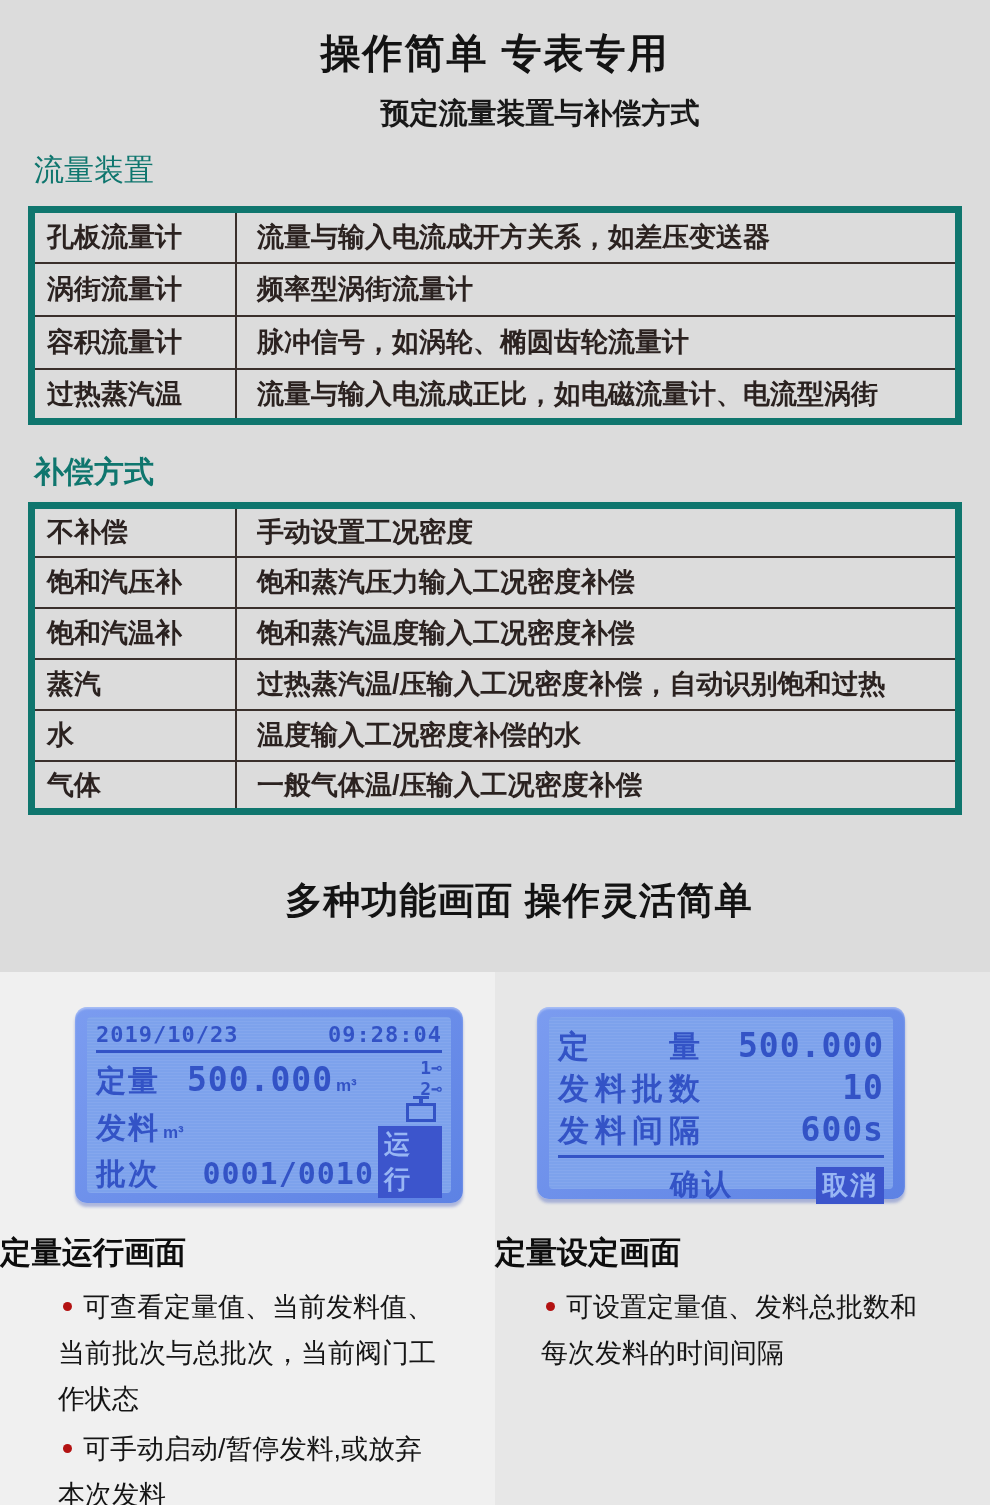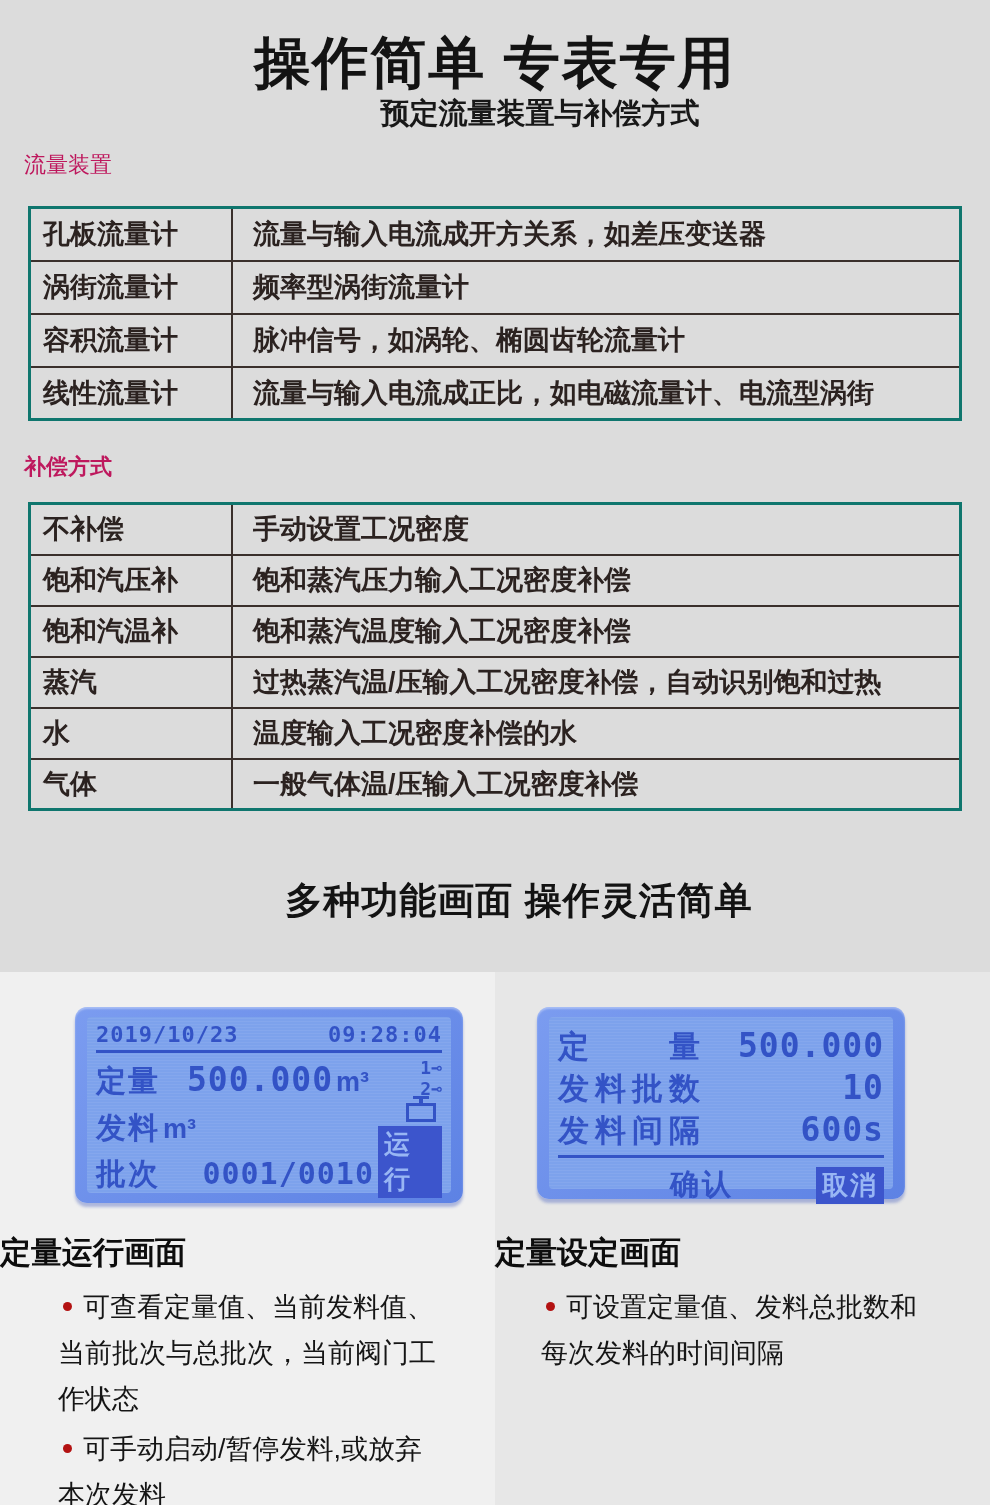--- a/index.html
+++ b/index.html
@@ -3,33 +3,33 @@
 <meta charset="utf-8">
 <style>
   html,body { margin:0; padding:0; }
   .page {
     position:relative; width:990px; height:1505px; overflow:hidden;
     background:#dcdcdc; color:#1c1c1c;
     font-family:"Liberation Sans","DejaVu Sans",sans-serif;
   }
   
   .h1 { position:absolute; left:0; width:100%; text-align:center;
-        font-size:56px; font-weight:700; color:#131313; letter-spacing:2px; }
+        font-size:40px; font-weight:700; color:#131313; letter-spacing:2px; }
   #title1 { top:26px; }
   #title2 { top:876px; font-size:37px; letter-spacing:1px;padding-left:24px; }
   .h2 { position:absolute; top:94px; left:0; width:100%; text-align:center;
         font-size:29px; font-weight:600; color:#181818;margin-left:45px; }
-  .sec-head { position:absolute; left:24px; font-size:22px; font-weight:500; color:#be185d; }
+  .sec-head { position:absolute; left:34px; font-size:30px; font-weight:500; color:#0f766e; }
   #flow-head { top:150px; }
   #comp-head { top:452px;font-weight:bold; }
 
   
   table.spec { position:absolute; left:28px; width:934px;
                border-collapse:collapse; table-layout:fixed;
-               border:3px solid #0f766e; }
+               border:7px solid #0f766e; }
   .spec td { border:2px solid #3a302c; font-size:27px; font-weight:700;
              color:#2b2220; padding:0 6px 0 20px; overflow:hidden; white-space:nowrap; }
   .spec td.c1 { width:182px; padding-left:12px; }
   #table1 { top:206px; }  #table1 tr { height:53px; }
   #table2 { top:502px; }  #table2 tr { height:51px; }
 
   
   .panel { position:absolute; top:972px; width:495px; height:533px; }
   #panel-run { left:0; background:#f0f0f0; }
   #panel-set { left:495px; background:#e7e7e7; }
@@ -47,21 +47,21 @@
         color:#3353c6; display:flex; flex-direction:column; padding:5px 9px; }
   .mono { font-family:"DejaVu Sans Mono",monospace;gap:12px; }
   .lcd-head { display:flex; justify-content:space-between; font-size:22px; font-weight:700; letter-spacing:1px; }
   .lcd-rule { border-bottom:3px solid #3353c6; margin:3px 0 2px; }
   .lcd-body { flex:1; display:flex; padding-top:2px; }
   .lcd-main { flex:1; display:flex; flex-direction:column; justify-content:space-between; padding:3px 0; }
   .lcd-row { display:flex; align-items:baseline; }
   .lcd-label { font-size:30px; font-weight:700; letter-spacing:2px; }
   .lcd-value { flex:1; text-align:right; font-size:33px; font-weight:700; letter-spacing:1px; }
   .lcd-value.small { font-size:30px; }
-  .lcd-unit { font-size:27px; font-weight:700; width:38px; text-align:left; margin-left:3px; }
+  .lcd-unit { font-size:17px; font-weight:700; width:38px; text-align:left; margin-left:3px; }
   .lcd-status { width:64px; display:flex; flex-direction:column; align-items:flex-end;
                 justify-content:space-between; padding-left:4px; }
   .valve-tag { font-size:18px; font-weight:700; }
   .valve-icon { width:24px; height:13px; border:3px solid #3353c6; position:relative; margin:4px 6px 4px 0; }
   .valve-icon::before { content:""; position:absolute; left:50%; top:-7px; transform:translateX(-50%);
                         width:4px; height:5px; background:#3353c6; }
   .valve-icon::after  { content:""; position:absolute; left:50%; top:-10px; transform:translateX(-50%);
                         width:16px; height:3px; background:#3353c6; }
   .lcd-badge { background:#3c55cc; color:#98b6f4; font-size:26px; font-weight:700;
                padding:1px 6px; letter-spacing:2px; }
@@ -103,21 +103,21 @@
     </tr>
     <tr>
       <td class="c1">涡街流量计</td>
       <td>频率型涡街流量计</td>
     </tr>
     <tr>
       <td class="c1">容积流量计</td>
       <td>脉冲信号，如涡轮、椭圆齿轮流量计</td>
     </tr>
     <tr>
-      <td class="c1">线性流量计</td>
+      <td class="c1">过热蒸汽温</td>
       <td>流量与输入电流成正比，如电磁流量计、电流型涡街</td>
     </tr>
   </tbody>
     </table>
 
   <div class="sec-head" id="comp-head">补偿方式</div>
 
   <table class="spec" id="table2">
     <tbody>
         <tr>

